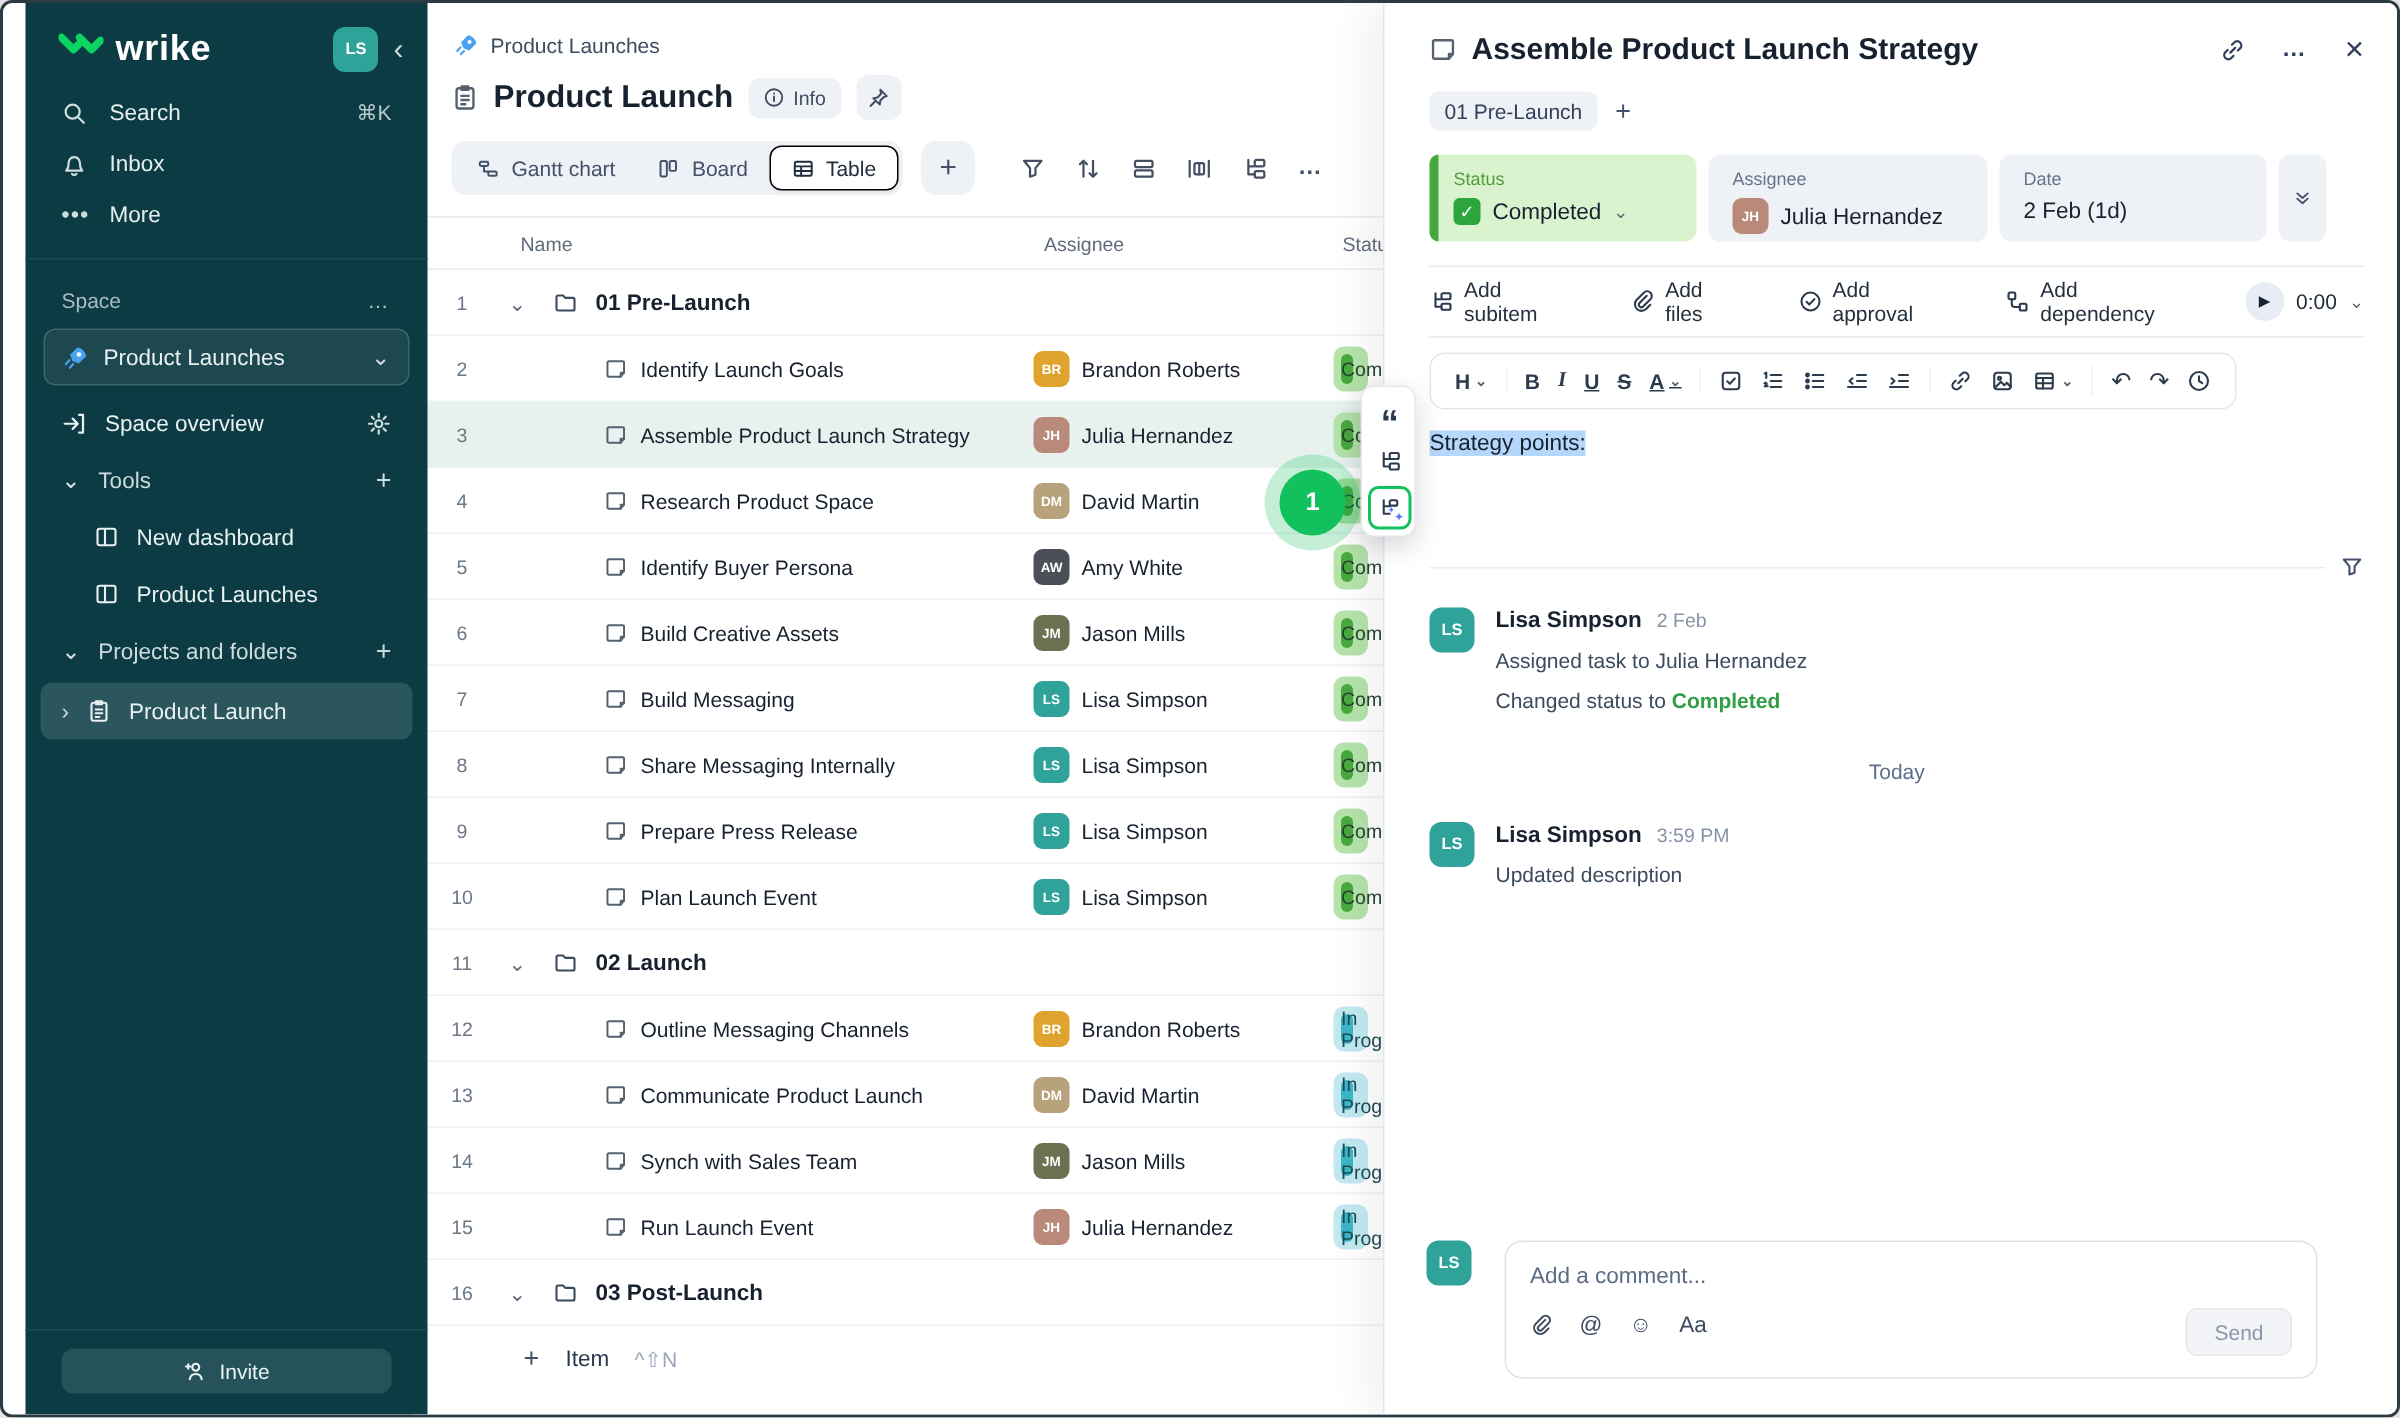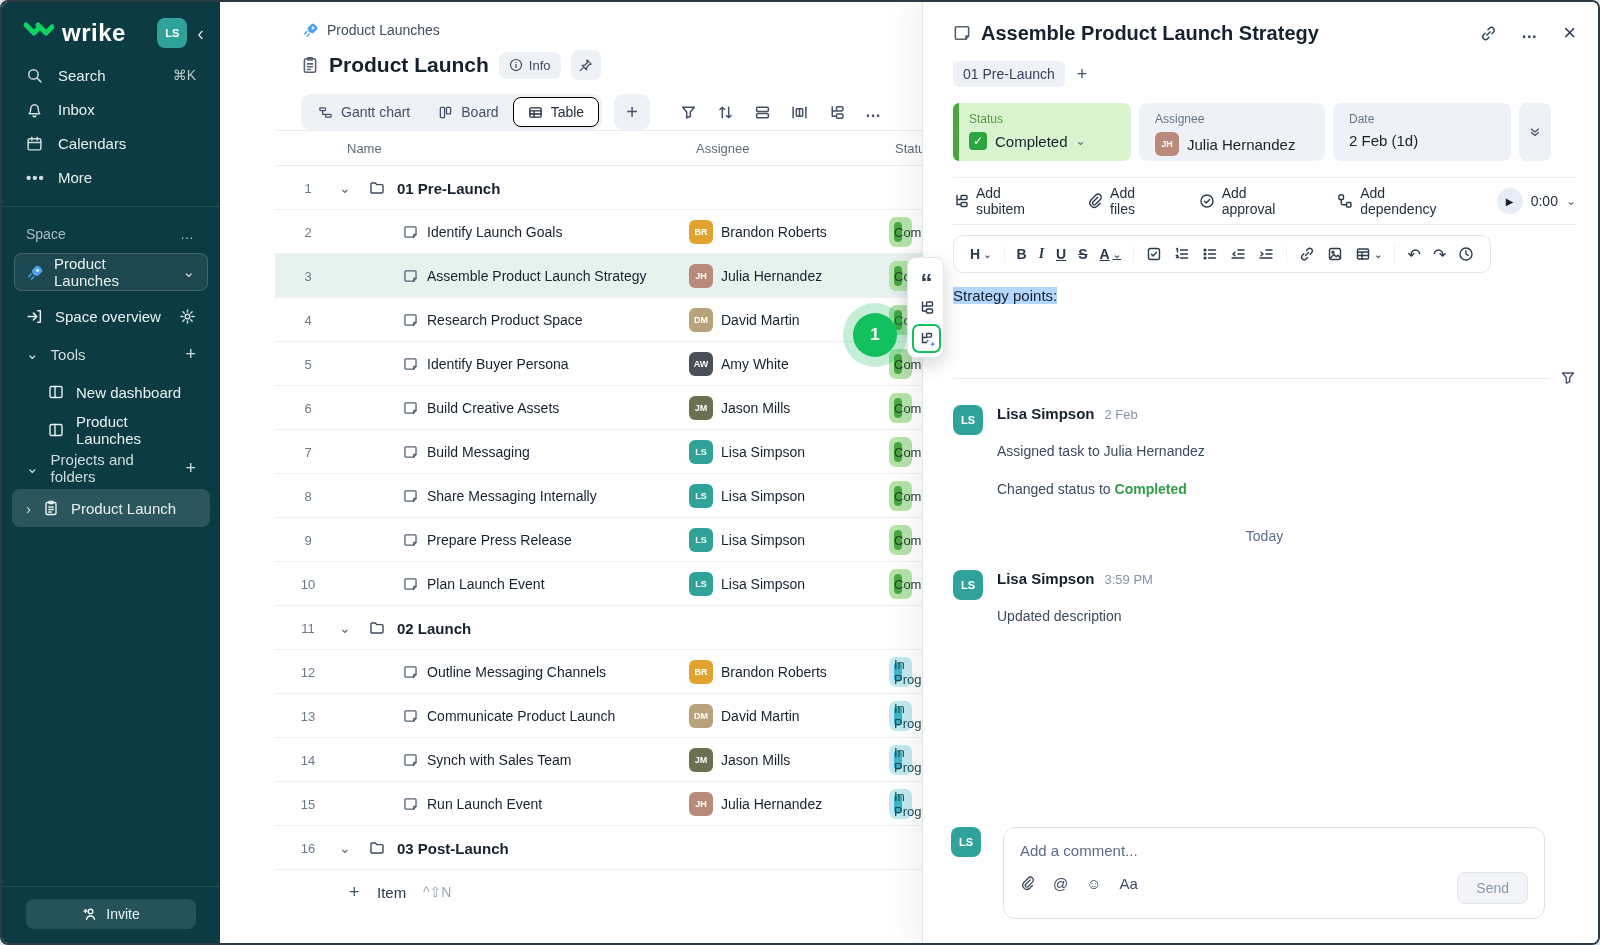--- a/index.html
+++ b/index.html
@@ -10,21 +10,21 @@
     --ink:#17212f; --ink2:#3c4a5e; --mut:#67748a; --hair:#e9ecf0;
     --sel-blue:#b5d7fb; --ok-green:#2f9e44;
   }
   *{box-sizing:border-box;margin:0;padding:0}
   html,body{background:#dfe3e8;font-family:"Liberation Sans",sans-serif}
   #app{position:relative;width:1600px;height:945px;background:#fff;border:2px solid #2c3a43;border-radius:8px;overflow:hidden}
   svg{display:block}
   .ic{stroke:currentColor;fill:none;stroke-width:1.4;stroke-linecap:round;stroke-linejoin:round}
 
   
-  .sidebar{position:absolute;left:0;top:0;width:218px;height:100%;background:var(--sidebar-bg);color:#e9f0f1;z-index:3}
+  .sidebar{position:absolute;left:15px;top:0;width:268px;height:100%;background:var(--sidebar-bg);color:#e9f0f1;z-index:3}
   .sb-top{display:flex;align-items:center;padding:16px 16px 10px 22px;gap:10px}
   .logo{display:flex;align-items:center;gap:8px}
   .logo-text{font-size:24px;font-weight:700;letter-spacing:.5px;color:#fff}
   .sb-avatar{margin-left:auto}
   .collapse{color:#cfdadc;font-size:20px;line-height:1;cursor:pointer}
   .sb-item{display:flex;align-items:center;gap:14px;height:34px;padding:0 24px;font-size:15px;color:#e6eeef;cursor:pointer}
   .sb-item .sbic{width:18px;color:#cfdcde}
   .kbd{margin-left:auto;color:#b9c9cc;font-size:14px}
   .sb-div{border-top:1px solid var(--sidebar-line);margin:12px 0 10px}
   .sb-label{display:flex;align-items:center;height:34px;padding:0 24px;color:#a9bcc0;font-size:14px}
@@ -49,21 +49,21 @@
   .page-title{font-size:21px;font-weight:700;color:var(--ink)}
   .pill-btn{display:flex;align-items:center;gap:6px;background:var(--card-gray);border-radius:8px;padding:6px 10px;font-size:13px;color:#3f4c5f;cursor:pointer}
   .sq-btn{display:flex;align-items:center;justify-content:center;width:30px;height:30px;background:var(--card-gray);border-radius:8px;color:#3f4c5f;cursor:pointer}
   .tab-row{display:flex;align-items:center;padding:14px 0 0 26px}
   .tabs{display:flex;align-items:center;background:var(--card-gray);border-radius:10px;padding:3px;height:36px}
   .tab{display:flex;align-items:center;gap:8px;padding:0 14px;height:30px;font-size:14px;color:#44506a;border-radius:8px;cursor:pointer}
   .tab.active{background:#fff;border:1px solid #000000;color:#222e3f;box-shadow:0 1px 2px rgba(20,30,45,.06)}
   .plus-pill{width:36px;height:36px;border-radius:10px;background:var(--card-gray);display:flex;align-items:center;justify-content:center;font-size:20px;color:#44506a;margin-left:12px;cursor:pointer}
   .view-icons{display:flex;align-items:center;gap:20px;margin-left:30px;color:#444f63}
   .view-icons>span{cursor:pointer}
-  .thead{position:relative;height:36px;border-top:1px solid var(--hair);border-bottom:1px solid var(--hair);font-size:13px;color:#5f6b7a}
+  .thead{position:relative;height:36px;margin-top:14px;border-top:1px solid var(--hair);border-bottom:1px solid var(--hair);font-size:13px;color:#5f6b7a}
   .thead span{position:absolute;top:10px}
   .tbody .trow{position:relative;height:44px;border-bottom:1px solid #eef0f4;font-size:14px;color:var(--ink)}
   .trow.selected{background:#e7f2ee}
   .trow span{position:absolute;top:50%;transform:translateY(-50%)}
   .rnum{left:20px;width:26px;text-align:center;color:#6b7888;font-size:13px}
   .rchev{left:64px;color:#5f6b7a}
   .ficon{left:94px;color:#3c4a5e}
   .fname{left:122px;font-weight:700;font-size:15px}
   .ticon{left:128px;color:#55616f}
   .tname{left:152px}
@@ -128,21 +128,21 @@
   .desc{margin-top:14px;font-size:15px;color:var(--ink)}
   .desc .hl{background:var(--sel-blue)}
   .act-div{position:relative;margin-top:74px;border-top:1px solid var(--hair)}
   .act-filter{position:absolute;right:0;top:-9px;background:#fff;padding-left:10px;color:#44506a;cursor:pointer}
   .act-sec-h{text-align:center;margin-top:30px;font-size:14px;color:#5d6d8a}
   .act{display:flex;gap:14px;margin-top:26px}
   .act-body{font-size:14px;color:var(--ink2)}
   .act-head{display:flex;align-items:baseline;gap:10px}
   .act-head b{font-size:15px;color:var(--ink)}
   .act-time{font-size:13px;color:#8593a8}
-  .act-lines div{margin-top:20px;line-height:1.3}
+  .act-lines div{margin-top:9px;line-height:1.3}
   .act-lines .em{color:var(--ok-green);font-weight:700}
   .comment{position:absolute;left:80px;right:57px;bottom:24px;height:92px;border:1px solid #dde2e9;border-radius:12px;padding:14px 16px 0}
   .comment-ava{position:absolute;left:28px;bottom:86px}
   .c-ph{font-size:15px;color:#5b6b85}
   .c-icons{display:flex;align-items:center;gap:18px;margin-top:16px;color:#3c4a5e;font-size:15px}
   .c-icons>span{cursor:pointer}
   .send{position:absolute;right:16px;bottom:14px;background:#f2f4f7;border:1px solid #e3e7ec;border-radius:8px;padding:7px 18px;font-size:14px;color:#8a97ab;cursor:pointer}
 </style>
 </head>
 <body>
@@ -173,29 +173,20 @@
       <span class="kbd">⌘K</span>
     </div>
     <div class="sb-item">
       <span class="sbic">
           <svg class="ic" width="17" height="17" viewBox="0 0 16 16">
             <path d="M3 12h10c-1-1-1.4-2.2-1.4-4 0-2.6-1.2-4.5-3.6-4.5S4.4 5.4 4.4 8c0 1.8-.4 3-1.4 4z"></path>
             <path d="M6.6 14a1.6 1.6 0 0 0 2.8 0"></path>
           </svg>
         </span>
       <span>Inbox</span>
-    </div>
-    <div class="sb-item">
-      <span class="sbic">
-          <svg class="ic" width="17" height="17" viewBox="0 0 16 16">
-            <rect x="2" y="3.5" width="12" height="10.5" rx="1.5"></rect>
-            <path d="M2 7h12M5.5 2v3M10.5 2v3"></path>
-          </svg>
-        </span>
-      <span>Calendars</span>
     </div>
     <div class="sb-item">
       <span class="sbic" style="letter-spacing:1px;font-weight:700">•••</span>
       <span>More</span>
     </div>
 
     <div class="sb-div"></div>
 
     <div class="sb-label">
       <span>Space</span>

